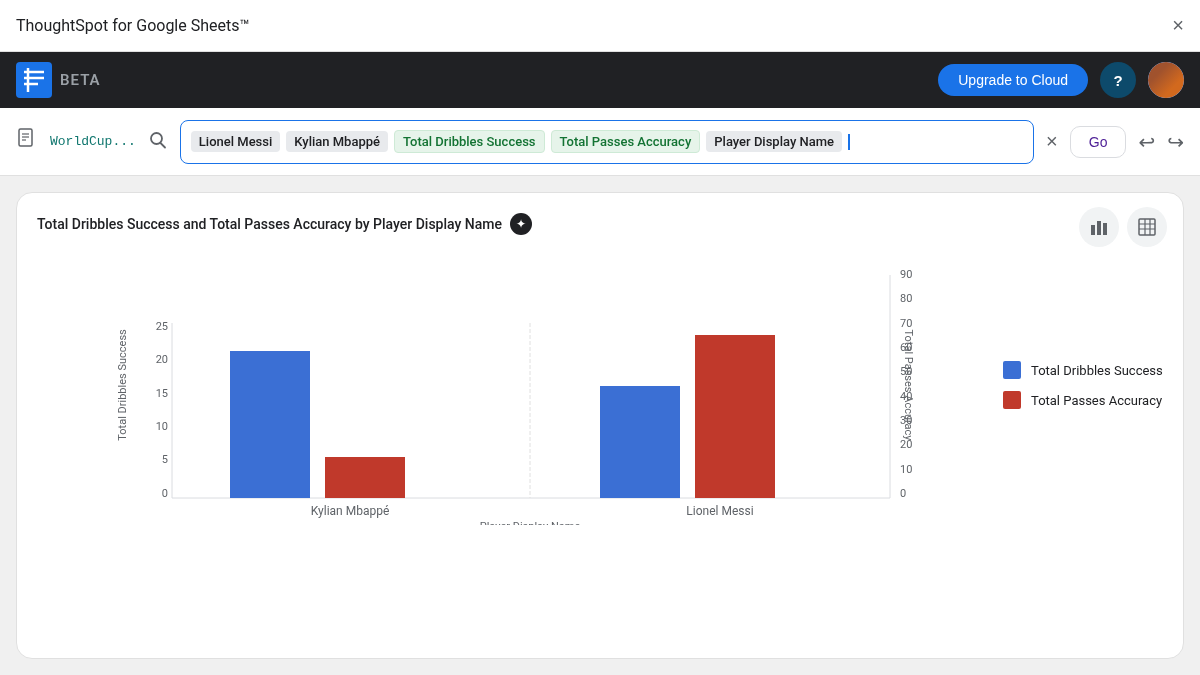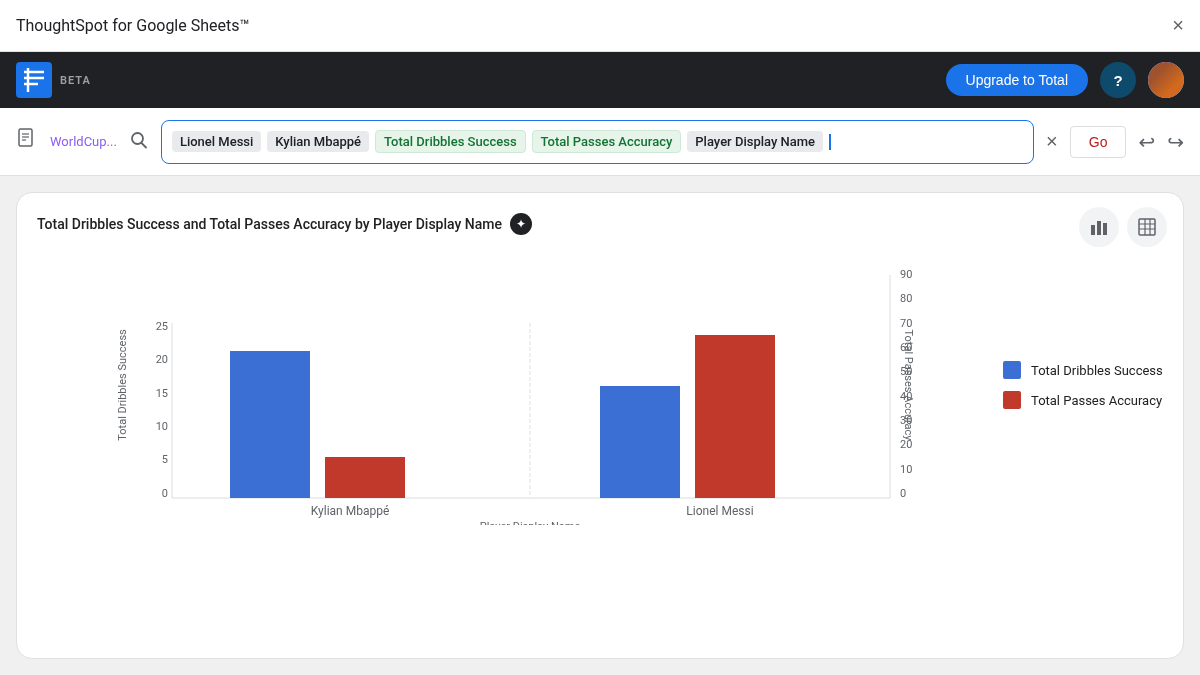--- a/index.html
+++ b/index.html
@@ -15,21 +15,21 @@
     .title-bar-title { font-size: 16px; font-weight: 400; color: #202124; }
     .title-bar-close { background: none; border: none; cursor: pointer; color: #5f6368; font-size: 20px; }
 
     
     .nav-bar {
       display: flex; align-items: center; justify-content: space-between;
       background: #202124; padding: 0 16px; height: 56px;
     }
     .nav-logo { display: flex; align-items: center; gap: 8px; }
     .nav-logo-icon { width: 36px; height: 36px; }
-    .nav-beta { color: #9aa0a6; font-size: 11px; font-weight: 600; letter-spacing: 1px; }
+    .nav-beta { color: #9aa0a6; font-size: 15px; font-weight: 600; letter-spacing: 1px; }
     .nav-actions { display: flex; align-items: center; gap: 12px; }
     .upgrade-btn {
       background: #1a73e8; color: #fff; border: none; border-radius: 20px;
       padding: 8px 20px; font-size: 14px; font-weight: 500; cursor: pointer;
     }
     .help-btn {
       background: #0d4a6b; color: #fff; border: none; border-radius: 50%;
       width: 36px; height: 36px; font-size: 15px; font-weight: 700; cursor: pointer;
     }
     .avatar {
@@ -41,38 +41,38 @@
       background: linear-gradient(135deg, #a0522d 30%, #d2691e 70%);
     }
 
     
     .search-bar {
       display: flex; align-items: center; background: #fff;
       padding: 10px 16px; gap: 12px; border-bottom: 1px solid #e0e0e0;
       height: 68px;
     }
     .doc-icon { color: #5f6368; font-size: 20px; cursor: pointer; }
-    .doc-label { color: #8b5cf6; font-size: 13px; cursor: pointer; }
+    .doc-label { color: #0f766e; font-size: 13px; cursor: pointer; font-family: Liberation Mono, monospace; }
     .search-icon-wrap { color: #5f6368; font-size: 18px; }
     .search-input-area {
       flex: 1; display: flex; flex-wrap: wrap; align-items: center;
       border: 1.5px solid #1a73e8; border-radius: 8px; padding: 6px 10px;
       gap: 6px; min-height: 44px;
     }
     .token {
       border-radius: 4px; padding: 3px 8px; font-size: 13px; font-weight: 500;
     }
     .token-default { background: #e8eaed; color: #202124; }
     .token-green { background: #e6f4ea; color: #137333; border: 1px solid #ceead6; }
     .token-cursor { display: inline-block; width: 2px; height: 16px; background: #1a73e8; animation: blink 1s step-end infinite; vertical-align: middle; }
     @keyframes blink { 50% { opacity: 0; } }
     .clear-btn { background: none; border: none; color: #5f6368; font-size: 20px; cursor: pointer; }
     .go-btn {
-      background: #fff; border: 1.5px solid #dadce0; border-radius: 4px;
-      padding: 7px 18px; font-size: 14px; font-weight: 500; cursor: pointer; color: #b91c1c;
+      background: #fff; border: 1.5px solid #dadce0; border-radius: 10px;
+      padding: 7px 18px; font-size: 14px; font-weight: 500; cursor: pointer; color: #4c1d95;
     }
     .undo-btn, .redo-btn { background: none; border: none; color: #5f6368; font-size: 20px; cursor: pointer; }
 
     
     .chart-area {
       background: #fff; margin: 16px; border-radius: 16px;
       border: 1px solid #e0e0e0; padding: 20px;
       height: calc(675px - 52px - 56px - 68px - 32px);
       position: relative; overflow: hidden;
     }
@@ -116,21 +116,21 @@
     <svg class="nav-logo-icon" viewBox="0 0 36 36" fill="none">
       <rect width="36" height="36" rx="4" fill="#1a73e8"></rect>
       <line x1="8" y1="10" x2="28" y2="10" stroke="white" stroke-width="2.5"></line>
       <line x1="8" y1="16" x2="28" y2="16" stroke="white" stroke-width="2.5"></line>
       <line x1="8" y1="22" x2="22" y2="22" stroke="white" stroke-width="2.5"></line>
       <line x1="12" y1="6" x2="12" y2="30" stroke="white" stroke-width="2.5"></line>
     </svg>
     <span class="nav-beta">BETA</span>
   </div>
   <div class="nav-actions">
-    <button class="upgrade-btn">Upgrade to Total</button>
+    <button class="upgrade-btn">Upgrade to Cloud</button>
     <button class="help-btn">?</button>
     <div class="avatar">
       <div class="avatar-img"></div>
     </div>
   </div>
 </div>
 
 <div class="search-bar">
 
   <span class="doc-icon">

